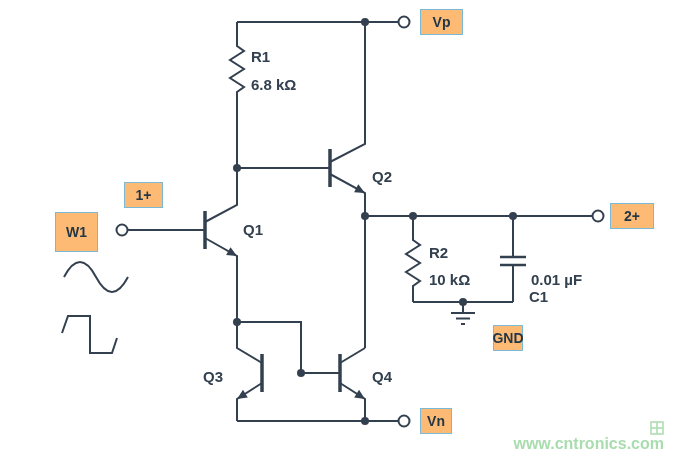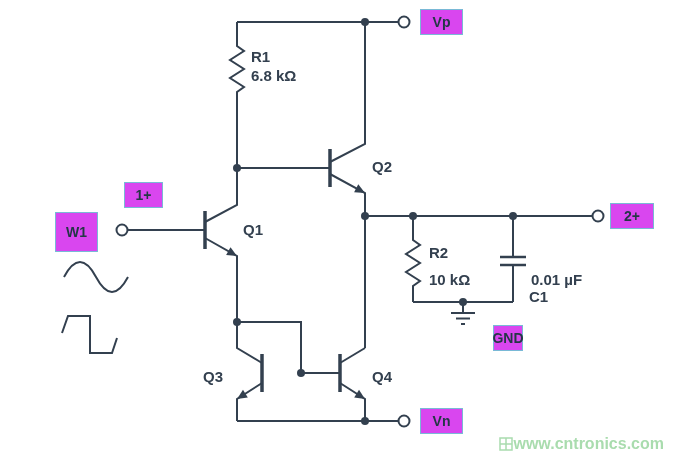--- a/index.html
+++ b/index.html
@@ -7,21 +7,21 @@
     position: relative;
     width: 686px;
     height: 461px;
     background: #ffffff;
     font-family: "Liberation Sans", sans-serif;
     overflow: hidden;
   }
   .canvas svg.schem { position: absolute; left: 0; top: 0; }
   .tbox {
     position: absolute;
-    background: #d946ef;
+    background: #fdba74;
     border: 1px solid #79b9d6;
     color: #243746;
     font-weight: bold;
     font-size: 14px;
     display: flex;
     align-items: center;
     justify-content: center;
     box-sizing: border-box;
   }
   .clabel {
@@ -30,24 +30,25 @@
     font-weight: bold;
     font-size: 15px;
     white-space: nowrap;
     line-height: 17px;
   }
   .watermark {
     position: absolute;
     right: 22px;
     bottom: 8px;
     display: flex;
-    align-items: center;
+    align-items: flex-end;
     color: #a9dcae;
     font-size: 16px;
     font-weight: bold;
+    flex-direction: column;
   }
 </style>
 </head>
 <body>
 
 <div class="canvas">
 
   <svg class="schem" width="686" height="461" viewBox="0 0 686 461">
     <g stroke="#33404f" stroke-width="2" fill="none">
 
@@ -122,25 +123,25 @@
       <circle cx="598" cy="216" r="5.5"></circle>
       <circle cx="404" cy="421" r="5.5"></circle>
     </g>
   </svg>
 
   <div class="tbox" style="left:420px; top:9px;   width:43px; height:26px;">Vp</div>
   <div class="tbox" style="left:124px; top:182px; width:39px; height:26px;">1+</div>
   <div class="tbox" style="left:55px;  top:212px; width:43px; height:40px;">W1</div>
   <div class="tbox" style="left:610px; top:203px; width:44px; height:26px;">2+</div>
   <div class="tbox" style="left:493px; top:325px; width:30px; height:26px;">GND</div>
-  <div class="tbox" style="left:420px; top:408px; width:43px; height:26px;">Vn</div>
+  <div class="tbox" style="left:420px; top:408px; width:32px; height:26px;">Vn</div>
 
   <div class="clabel" style="left:251px; top:48px;">R1</div>
-  <div class="clabel" style="left:251px; top:67px;">6.8 kΩ</div>
-  <div class="clabel" style="left:372px; top:158px;text-align:right;">Q2</div>
+  <div class="clabel" style="left:251px; top:76px;">6.8 kΩ</div>
+  <div class="clabel" style="left:372px; top:168px;text-align:right;">Q2</div>
   <div class="clabel" style="left:243px; top:221px;">Q1</div>
   <div class="clabel" style="left:429px; top:244px;">R2</div>
   <div class="clabel" style="left:429px; top:271px;">10 kΩ</div>
   <div class="clabel" style="left:529px; top:244px;margin-top:44px;">C1</div>
   <div class="clabel" style="left:531px; top:271px;">0.01 µF</div>
   <div class="clabel" style="left:203px; top:368px;">Q3</div>
   <div class="clabel" style="left:372px; top:368px;">Q4</div>
 
   <div class="watermark">
     <svg width="14" height="14" viewBox="0 0 14 14">

